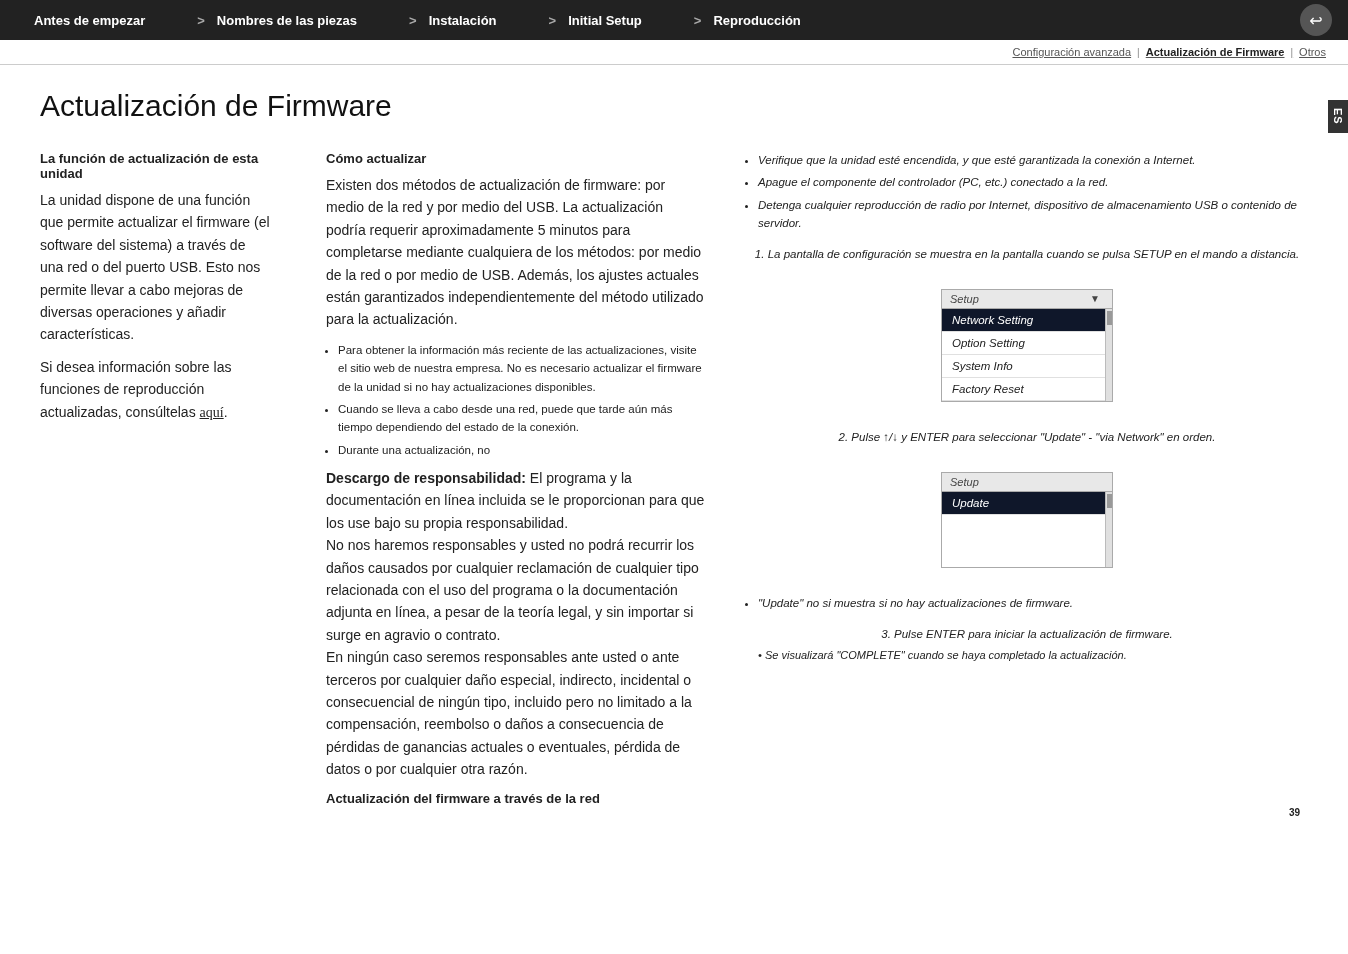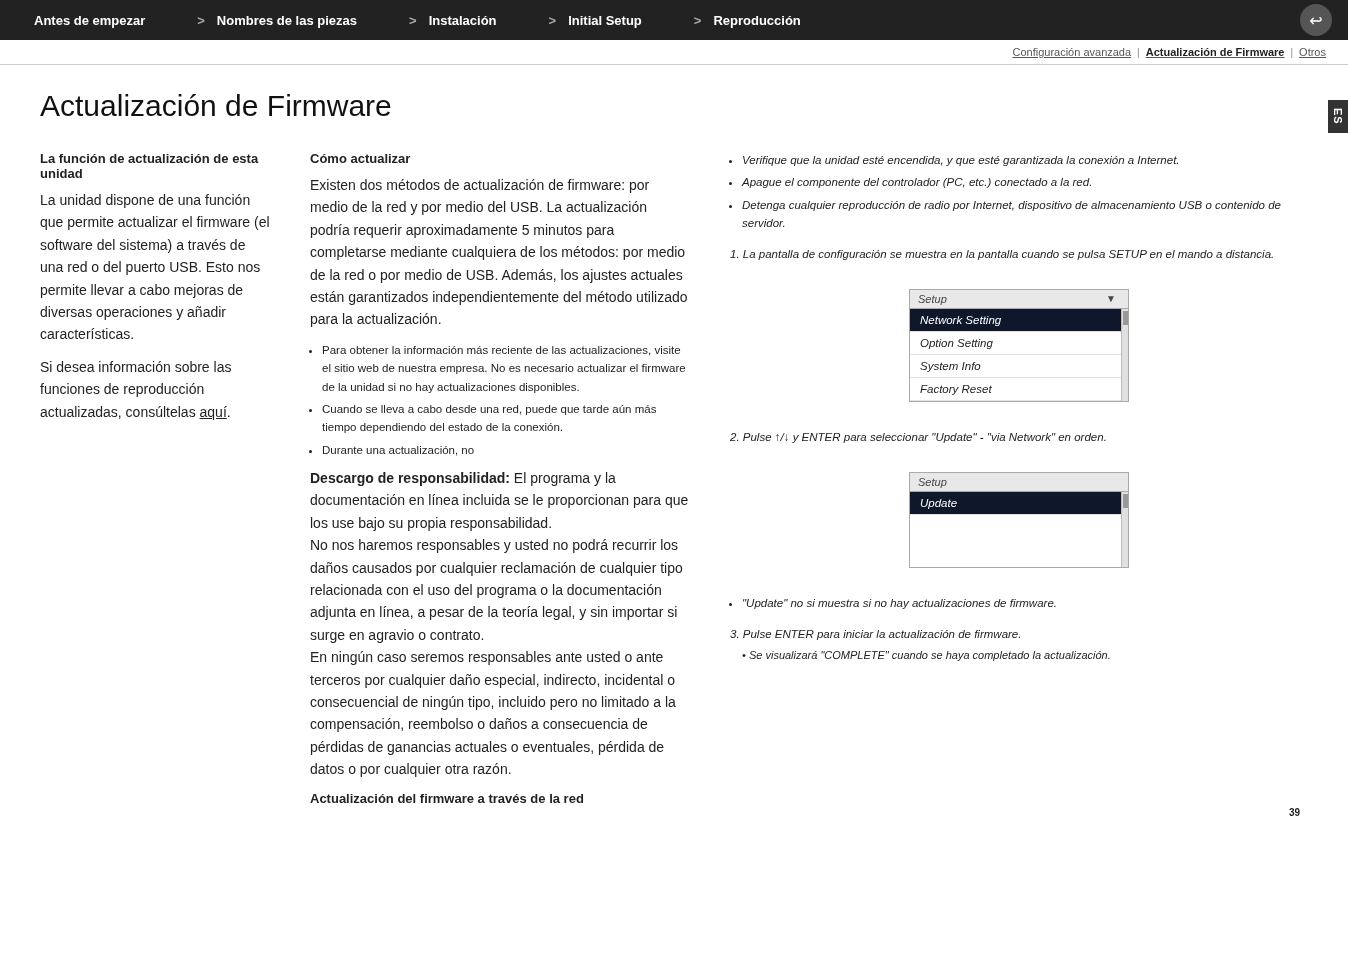--- a/index.html
+++ b/index.html
@@ -118,20 +118,21 @@
     .content-columns {
       display: flex;
       gap: 40px;
     }
 
     .col-left {
       flex: 0 0 230px;
     }
     .col-middle {
       flex: 0 0 380px;
+      margin-left: 16px;
     }
     .col-right {
       flex: 1;
     }
 
     .section-heading {
       font-size: 13px;
       font-weight: bold;
       margin-bottom: 8px;
     }
@@ -139,41 +140,42 @@
     .body-text {
       font-size: 14px;
       line-height: 1.6;
       color: #222;
       margin-bottom: 10px;
     }
 
     .body-text a {
       color: #222;
       text-decoration: underline;
+      font-family: Liberation Serif, serif;
     }
 
     .bullet-list {
       padding-left: 12px;
       font-size: 11.5px;
       line-height: 1.6;
       color: #222;
       margin-bottom: 8px;
     }
     .bullet-list li {
       margin-bottom: 4px;
       list-style: disc;
     }
 
     .bold-text {
       font-weight: bold;
     }
 
     
     .setup-diagram {
-      width: 220px;
+      width: 172px;
       margin: 12px auto;
       border: 1px solid #aaa;
       font-size: 11.5px;
       background: #fff;
     }
     .setup-diagram-header {
       background: #e8e8e8;
       padding: 3px 8px;
       font-size: 11px;
       color: #444;
@@ -199,20 +201,21 @@
       top: 3px;
       font-size: 10px;
       color: #444;
     }
 
     .numbered-step {
       font-size: 11.5px;
       line-height: 1.6;
       color: #222;
       margin-bottom: 6px;
+      text-align: center;
     }
 
     .numbered-step-note {
       font-size: 11px;
       color: #222;
       margin-left: 12px;
       margin-bottom: 4px;
     }
 
     

